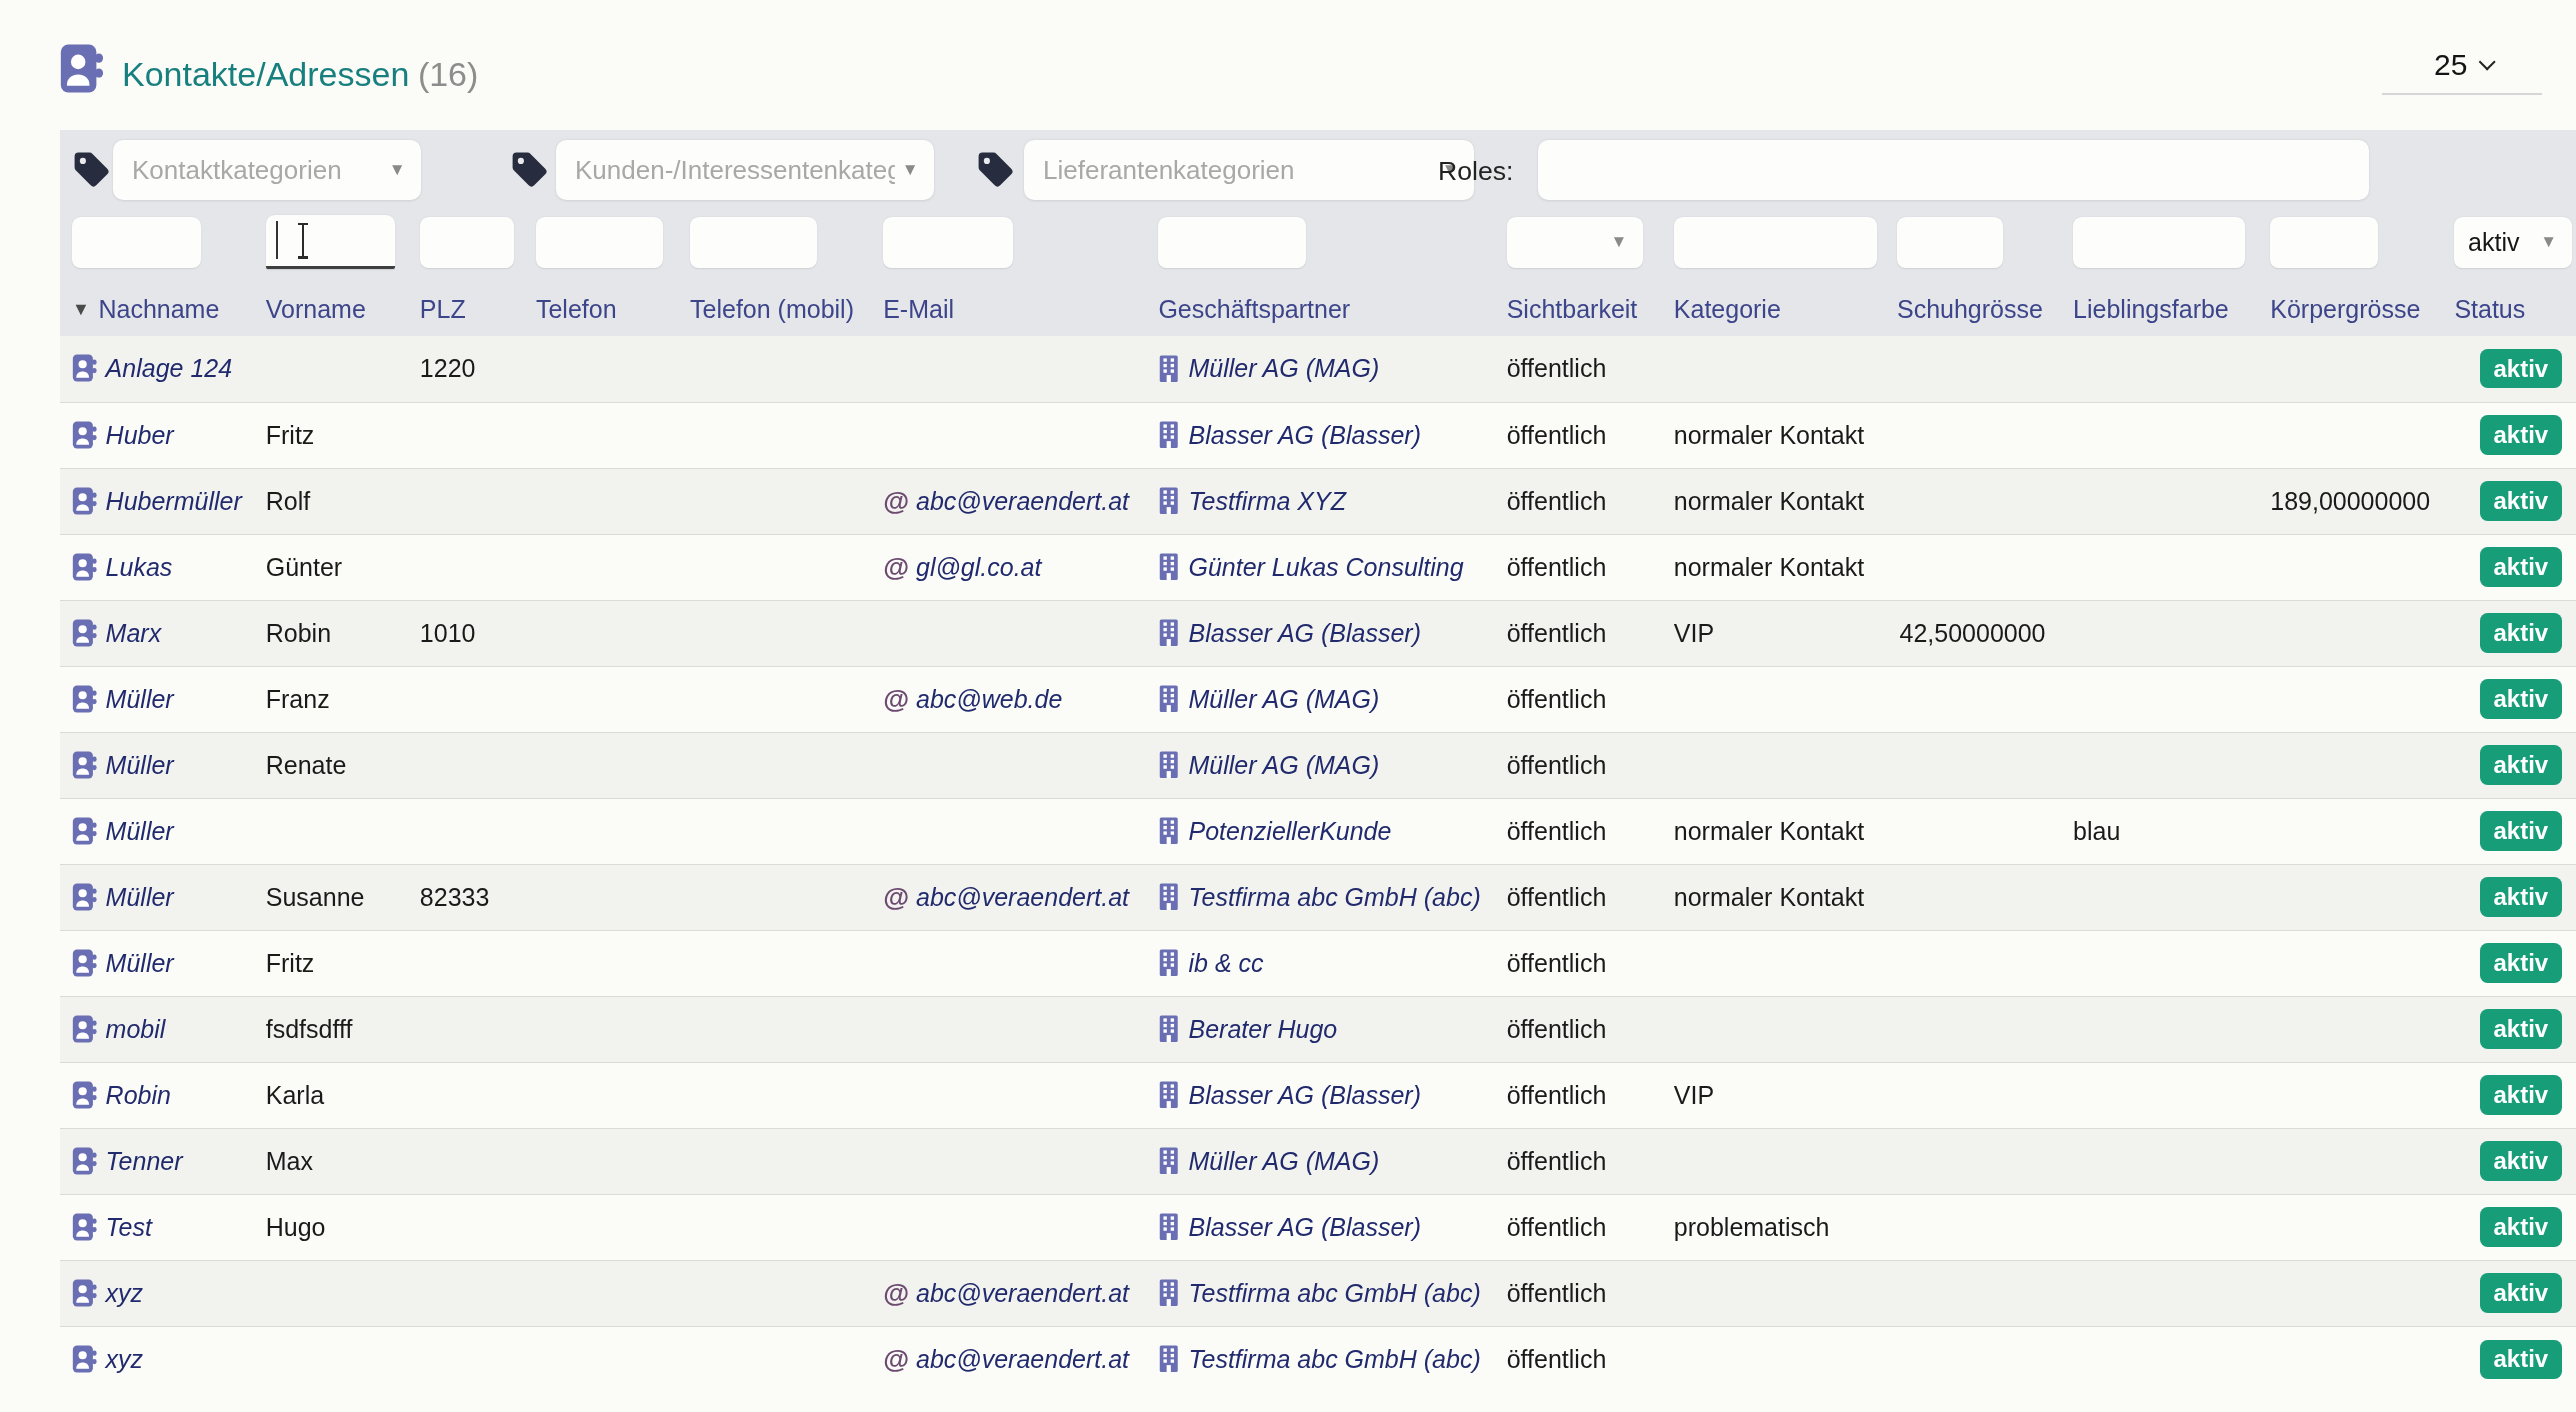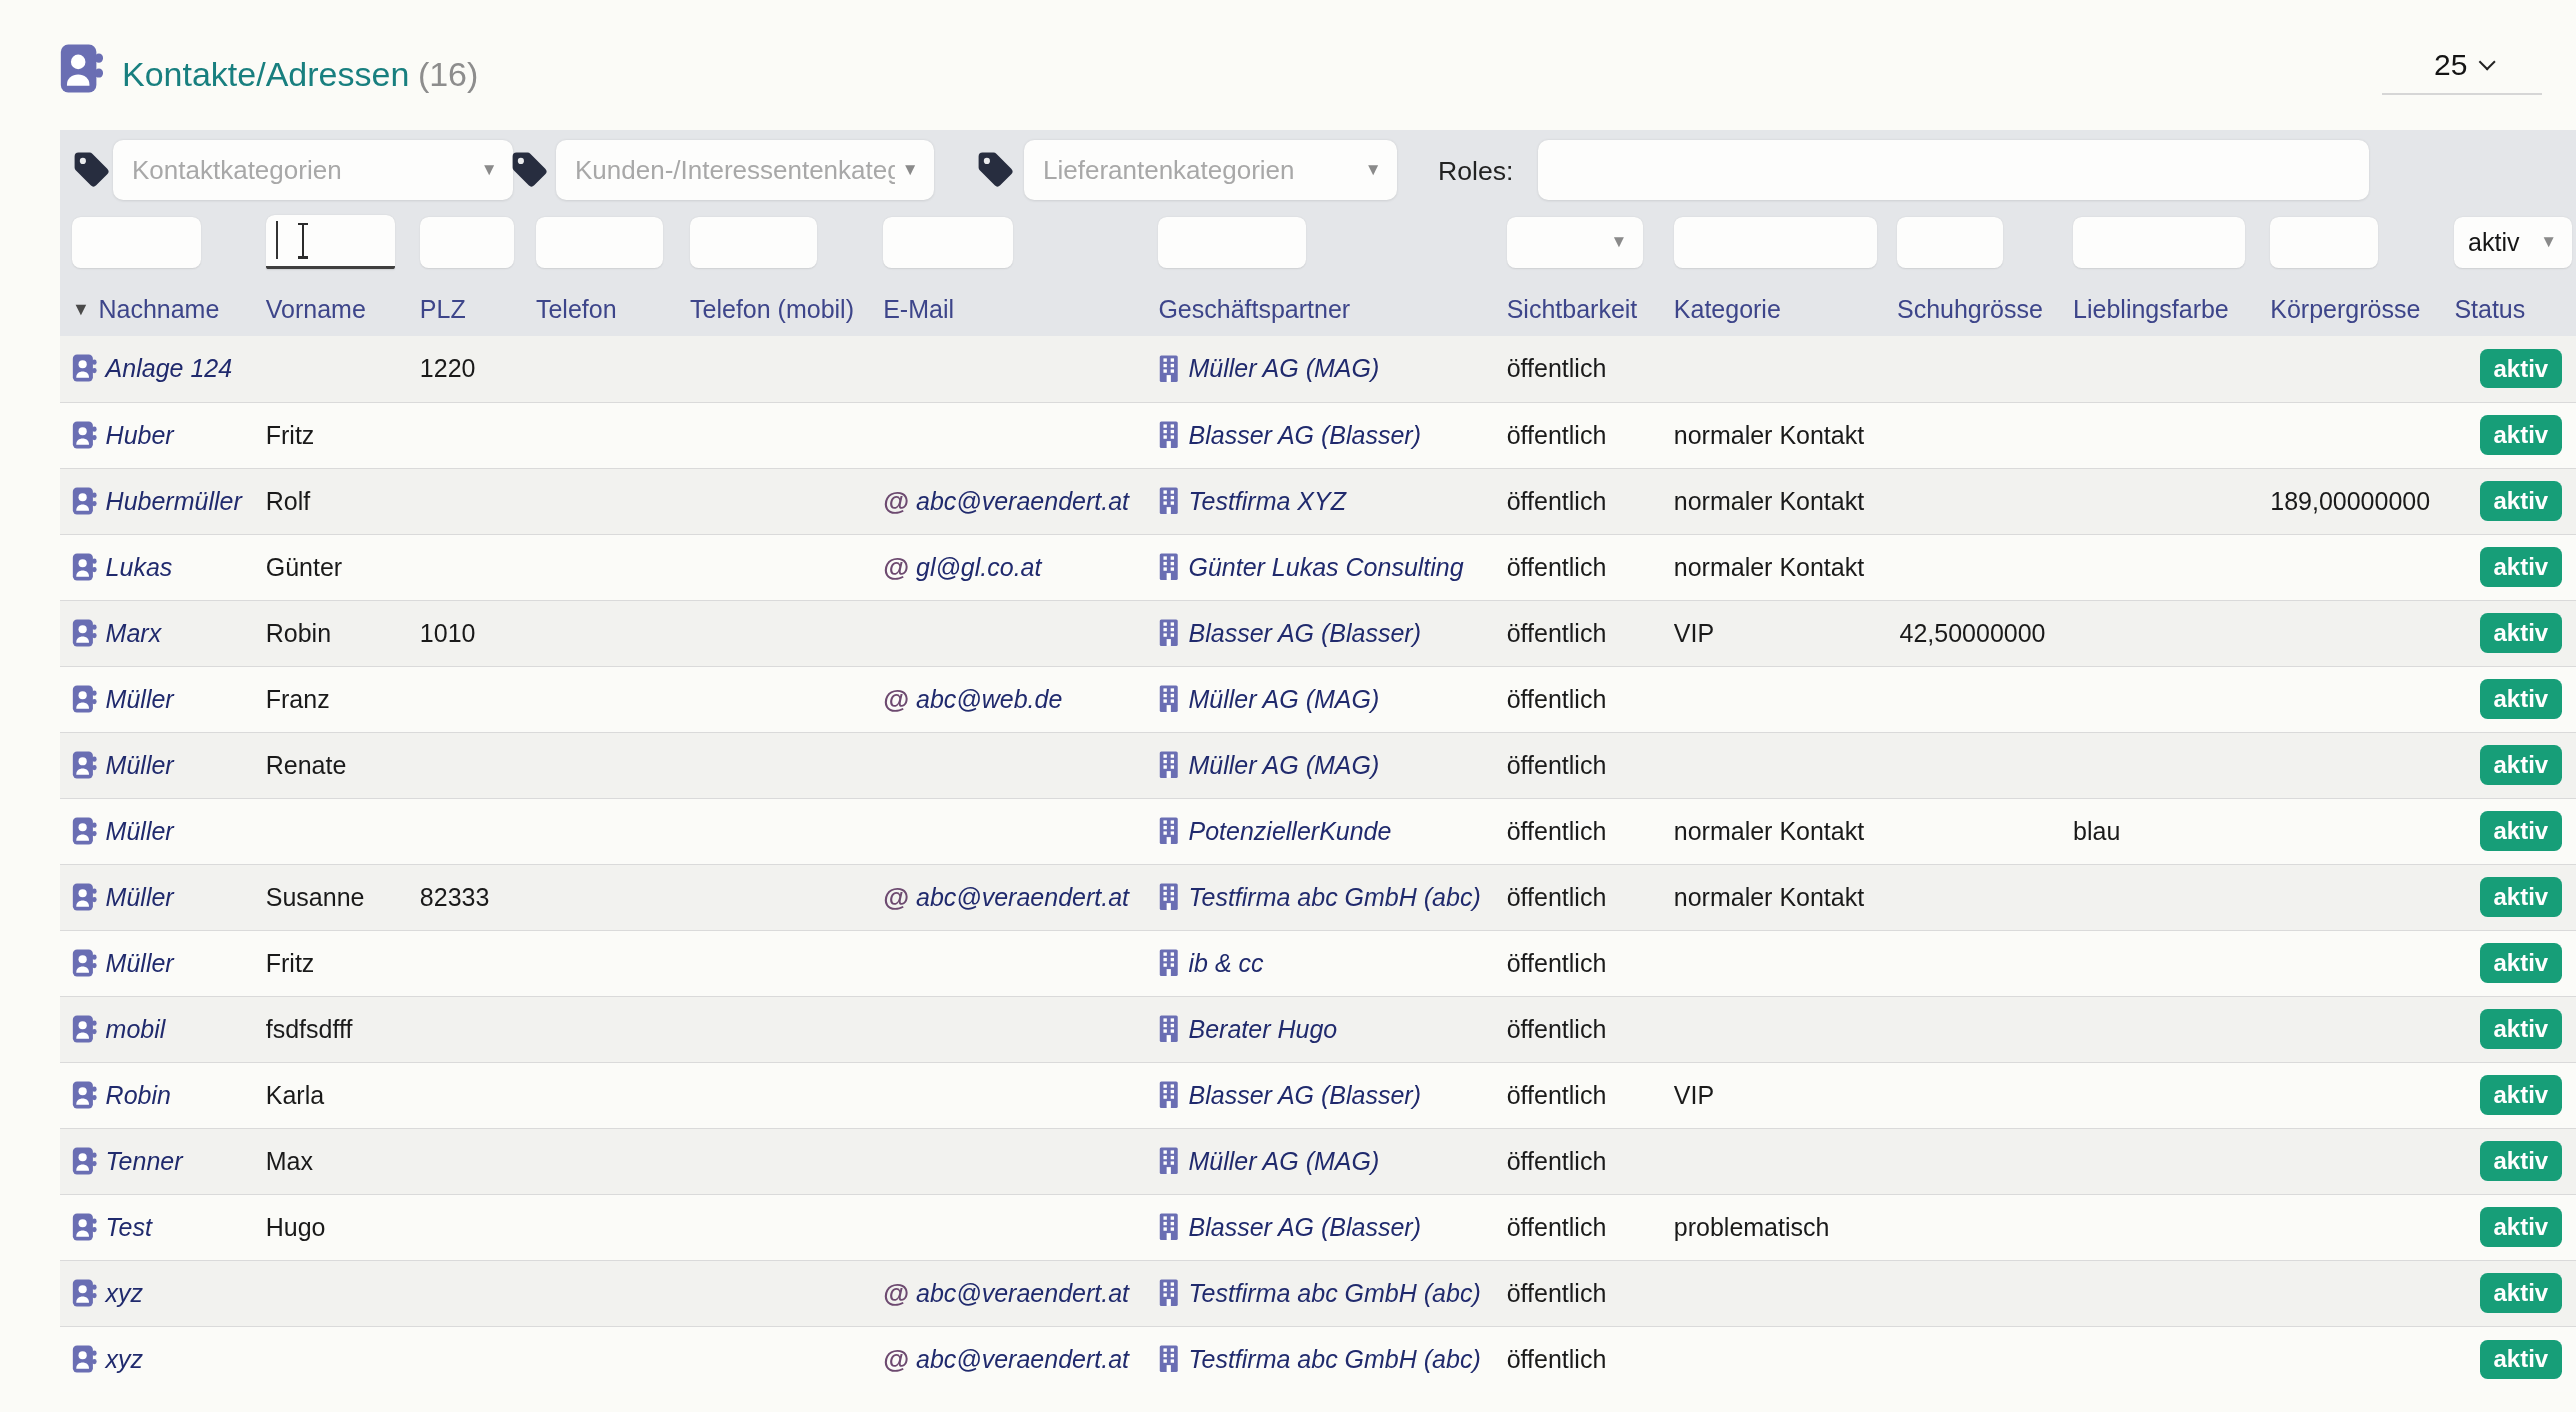--- a/index.html
+++ b/index.html
@@ -19,21 +19,21 @@
 
   
   .panel{position:absolute;left:60px;top:130px;width:2516px;}
   .cat-row{position:relative;height:82px;background:#e4e6e9;}
   .tag-icon{position:absolute;top:19px;}
   .tag1{left:12px}.tag2{left:450px}.tag3{left:916px}
   .cat-select{position:absolute;top:10.3px;height:60px;background:#fdfdfc;border-radius:10.3px;
     box-shadow:0 0.9px 2.6px rgba(0,0,0,.10);display:flex;align-items:center;cursor:pointer;}
   .cat-select .ph{color:#a8a8a8;font-size:26px;margin-left:19px;white-space:nowrap;overflow:hidden;flex:1;}
   .caret{color:#8a8a8a;font-size:17px;margin:0 15.4px 0 6.9px;}
-  .sel1{left:53px;width:400px}.sel2{left:496px;width:378px}.sel3{left:964px;width:373px}
+  .sel1{left:53px;width:308px}.sel2{left:496px;width:378px}.sel3{left:964px;width:450px}
   .roles-label{position:absolute;left:1378px;top:26px;font-size:26.6px;color:#222;text-align:right;}
   .roles-input{position:absolute;left:1478px;top:10.3px;width:831px;height:60px;background:#fdfdfc;border:none;
     border-radius:10.3px;box-shadow:0 0.9px 2.6px rgba(0,0,0,.10);font-size:26px;padding:0 17px;box-sizing:border-box;outline:none;}
 
   
   table{border-collapse:collapse;table-layout:fixed;width:2516px;font-size:25px;}
   thead tr{background:#e4e6e9;}
   tr.filter-tr{height:60px;}
   tr.filter-tr th{padding:0 0 0 8.6px;text-align:left;vertical-align:middle;font-weight:normal;}
   tr.filter-tr th:first-child{padding-left:12px;}

